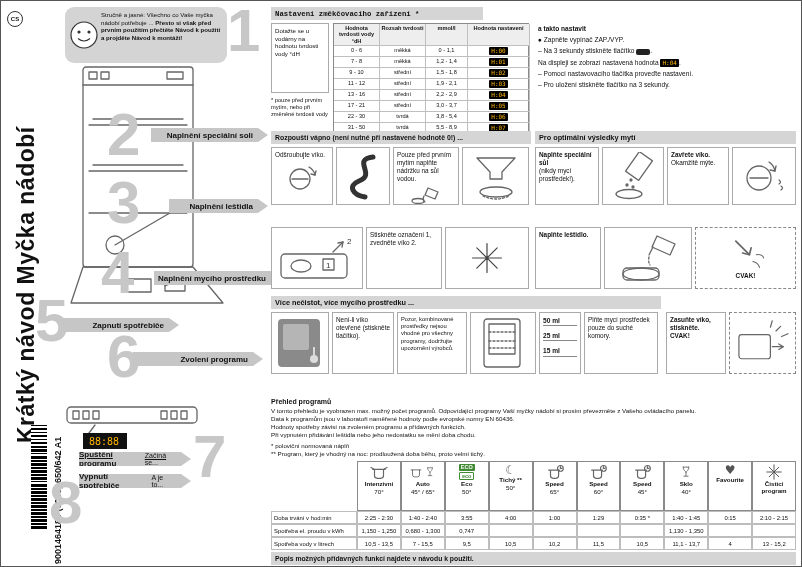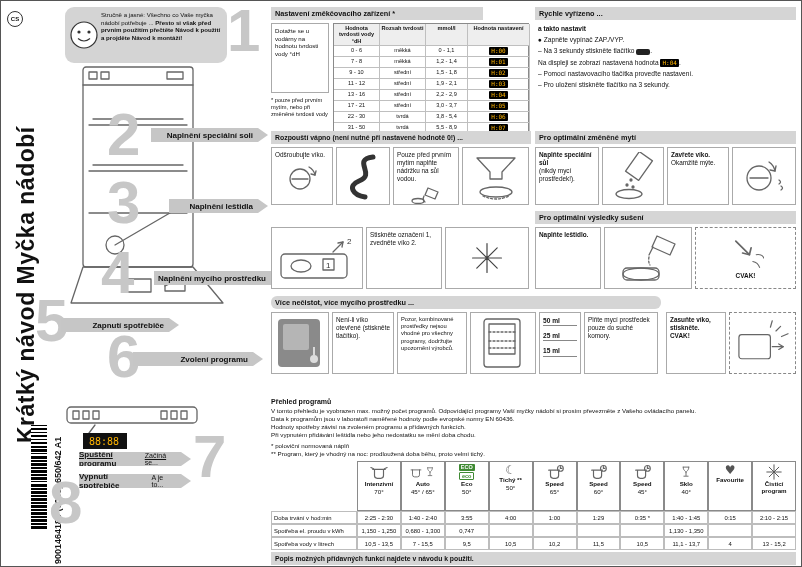--- a/index.html
+++ b/index.html
@@ -132,25 +132,22 @@
     </div>
   <div class="banner" style="left:78px;top:451px;width:112px;text-decoration:underline;">
     <span>Spuštění programu</span>
       <span class="sub">Začíná se...</span>
     </div>
   <div class="banner" style="left:78px;top:473px;width:112px;">
     <span>Vypnutí spotřebiče</span>
       <span class="sub">A je to...</span>
     </div>
 
-  <div class="gbar" style="left:270px;top:6px;width:212px;">
+  <div class="gbar" style="left:270px;top:6px;width:212px;font-family:Liberation Mono, monospace;">
     <span>Nastavení změkčovacího zařízení *</span>
-    </div>
-  <div class="gbar" style="left:534px;top:6px;width:261px;">
-    <span>Rychle vyřízeno ...</span>
     </div>
 
   <div class="box" style="left:270px;top:22px;width:58px;height:70px;font-size:6.1px;">Dotažte se u vodárny na hodnotu tvrdosti vody °dH</div>
   <div class="abs" style="left:270px;top:96px;width:58px;font-size:5.7px;line-height:1.2;">* pouze před prvním mytím, nebo při změněné tvrdosti vody</div>
 
   <div class="abs" style="left:332px;top:22px;width:196px;">
     <div class="htable">
       <div class="hc hh">Hodnota tvrdosti vody °dH</div>
       <div class="hc hh">Rozsah tvrdosti</div>
       <div class="hc hh">mmol/l</div>
@@ -210,21 +207,21 @@
       <span class="lcd">H:04</span>.
     </div>
     <div class="qline"><span>– Pomocí nastavovacího tlačítka proveďte nastavení.</span></div>
     <div class="qline"><span>– Pro uložení stiskněte tlačítko na 3 sekundy.</span></div>
   </div>
 
   <div class="gbar" style="left:270px;top:130px;width:260px;font-size:6.9px;">
     <span>Rozpouští vápno (není nutné při nastavené hodnotě 0!) ...</span>
     </div>
   <div class="gbar" style="left:534px;top:130px;width:261px;">
-    <span>Pro optimální změněné mytí</span>
+    <span>Pro optimální výsledky mytí</span>
     </div>
 
   <div class="box" style="left:270px;top:146px;width:62px;height:58px;">
     <div>Odšroubujte víko.</div>
     <svg width="34" height="30" viewBox="0 0 34 30" style="margin:3px auto 0;">
       <g class="icn">
           <circle cx="15" cy="17" r="10"></circle>
           <line x1="7" y1="17" x2="23" y2="17"></line>
       <path d="M24 5 a12 12 0 0 1 6 8"></path>
           <path d="M30 13 l1 -4 M30 13 l-4 -1"></path>
@@ -286,23 +283,20 @@
       <g class="icn">
           <circle cx="20" cy="26" r="12"></circle>
           <line x1="11" y1="26" x2="29" y2="26"></line>
       <path d="M30 10 a14 14 0 0 1 6 9"></path>
           <path d="M36 19 l1 -5 M36 19 l-5 -1"></path>
       <path d="M40 28 q3 2 0 4 M42 34 q3 2 0 4"></path>
         </g>
     </svg>
   </div>
 
-  <div class="gbar" style="left:534px;top:210px;width:261px;">
-    <span>Pro optimální výsledky sušení</span>
-    </div>
 
   <div class="box" style="left:270px;top:226px;width:92px;height:62px;">
     <svg width="84" height="54" viewBox="0 0 84 54" style="margin:1px auto;">
       <g class="icn">
           <rect x="6" y="22" width="66" height="24" rx="4"></rect>
           <ellipse cx="26" cy="34" rx="10" ry="6"></ellipse>
       <rect x="48" y="27" width="11" height="11"></rect>
           <path d="M58 20 l10 -10"></path>
           <path d="M68 10 l-1 5 M68 10 l-5 1"></path>
         </g>
@@ -343,21 +337,21 @@
     <svg width="36" height="34" viewBox="0 0 40 40">
       <g class="icn" stroke="#444">
           <path d="M8 6 L24 22" stroke-width="2"></path>
           <path d="M24 22 l-8 -2 M24 22 l2 -8" stroke-width="2"></path>
       <path d="M28 30 q6 1 8 7 M32 22 q7 -1 9 4"></path>
         </g>
     </svg>
     <div class="b" style="font-size:6.4px;">CVAK!</div>
   </div>
 
-  <div class="gbar" style="left:270px;top:295px;width:390px;border-radius:6px;">
+  <div class="gbar" style="left:270px;top:295px;width:390px;">
     <span>Více nečistot, více mycího prostředku ...</span>
     </div>
 
   <div class="box" style="left:270px;top:311px;width:58px;height:62px;padding:2px;">
     <svg width="50" height="56" viewBox="0 0 50 56">
       <rect x="4" y="4" width="42" height="48" rx="4" fill="#8a8a8a"></rect>
       <rect x="9" y="9" width="26" height="26" rx="2" fill="#b5b5b5"></rect>
       <circle cx="40" cy="44" r="4" fill="#ddd"></circle>
       <path d="M40 32 v8" stroke="#eee" stroke-width="1.6"></path>
     </svg>

